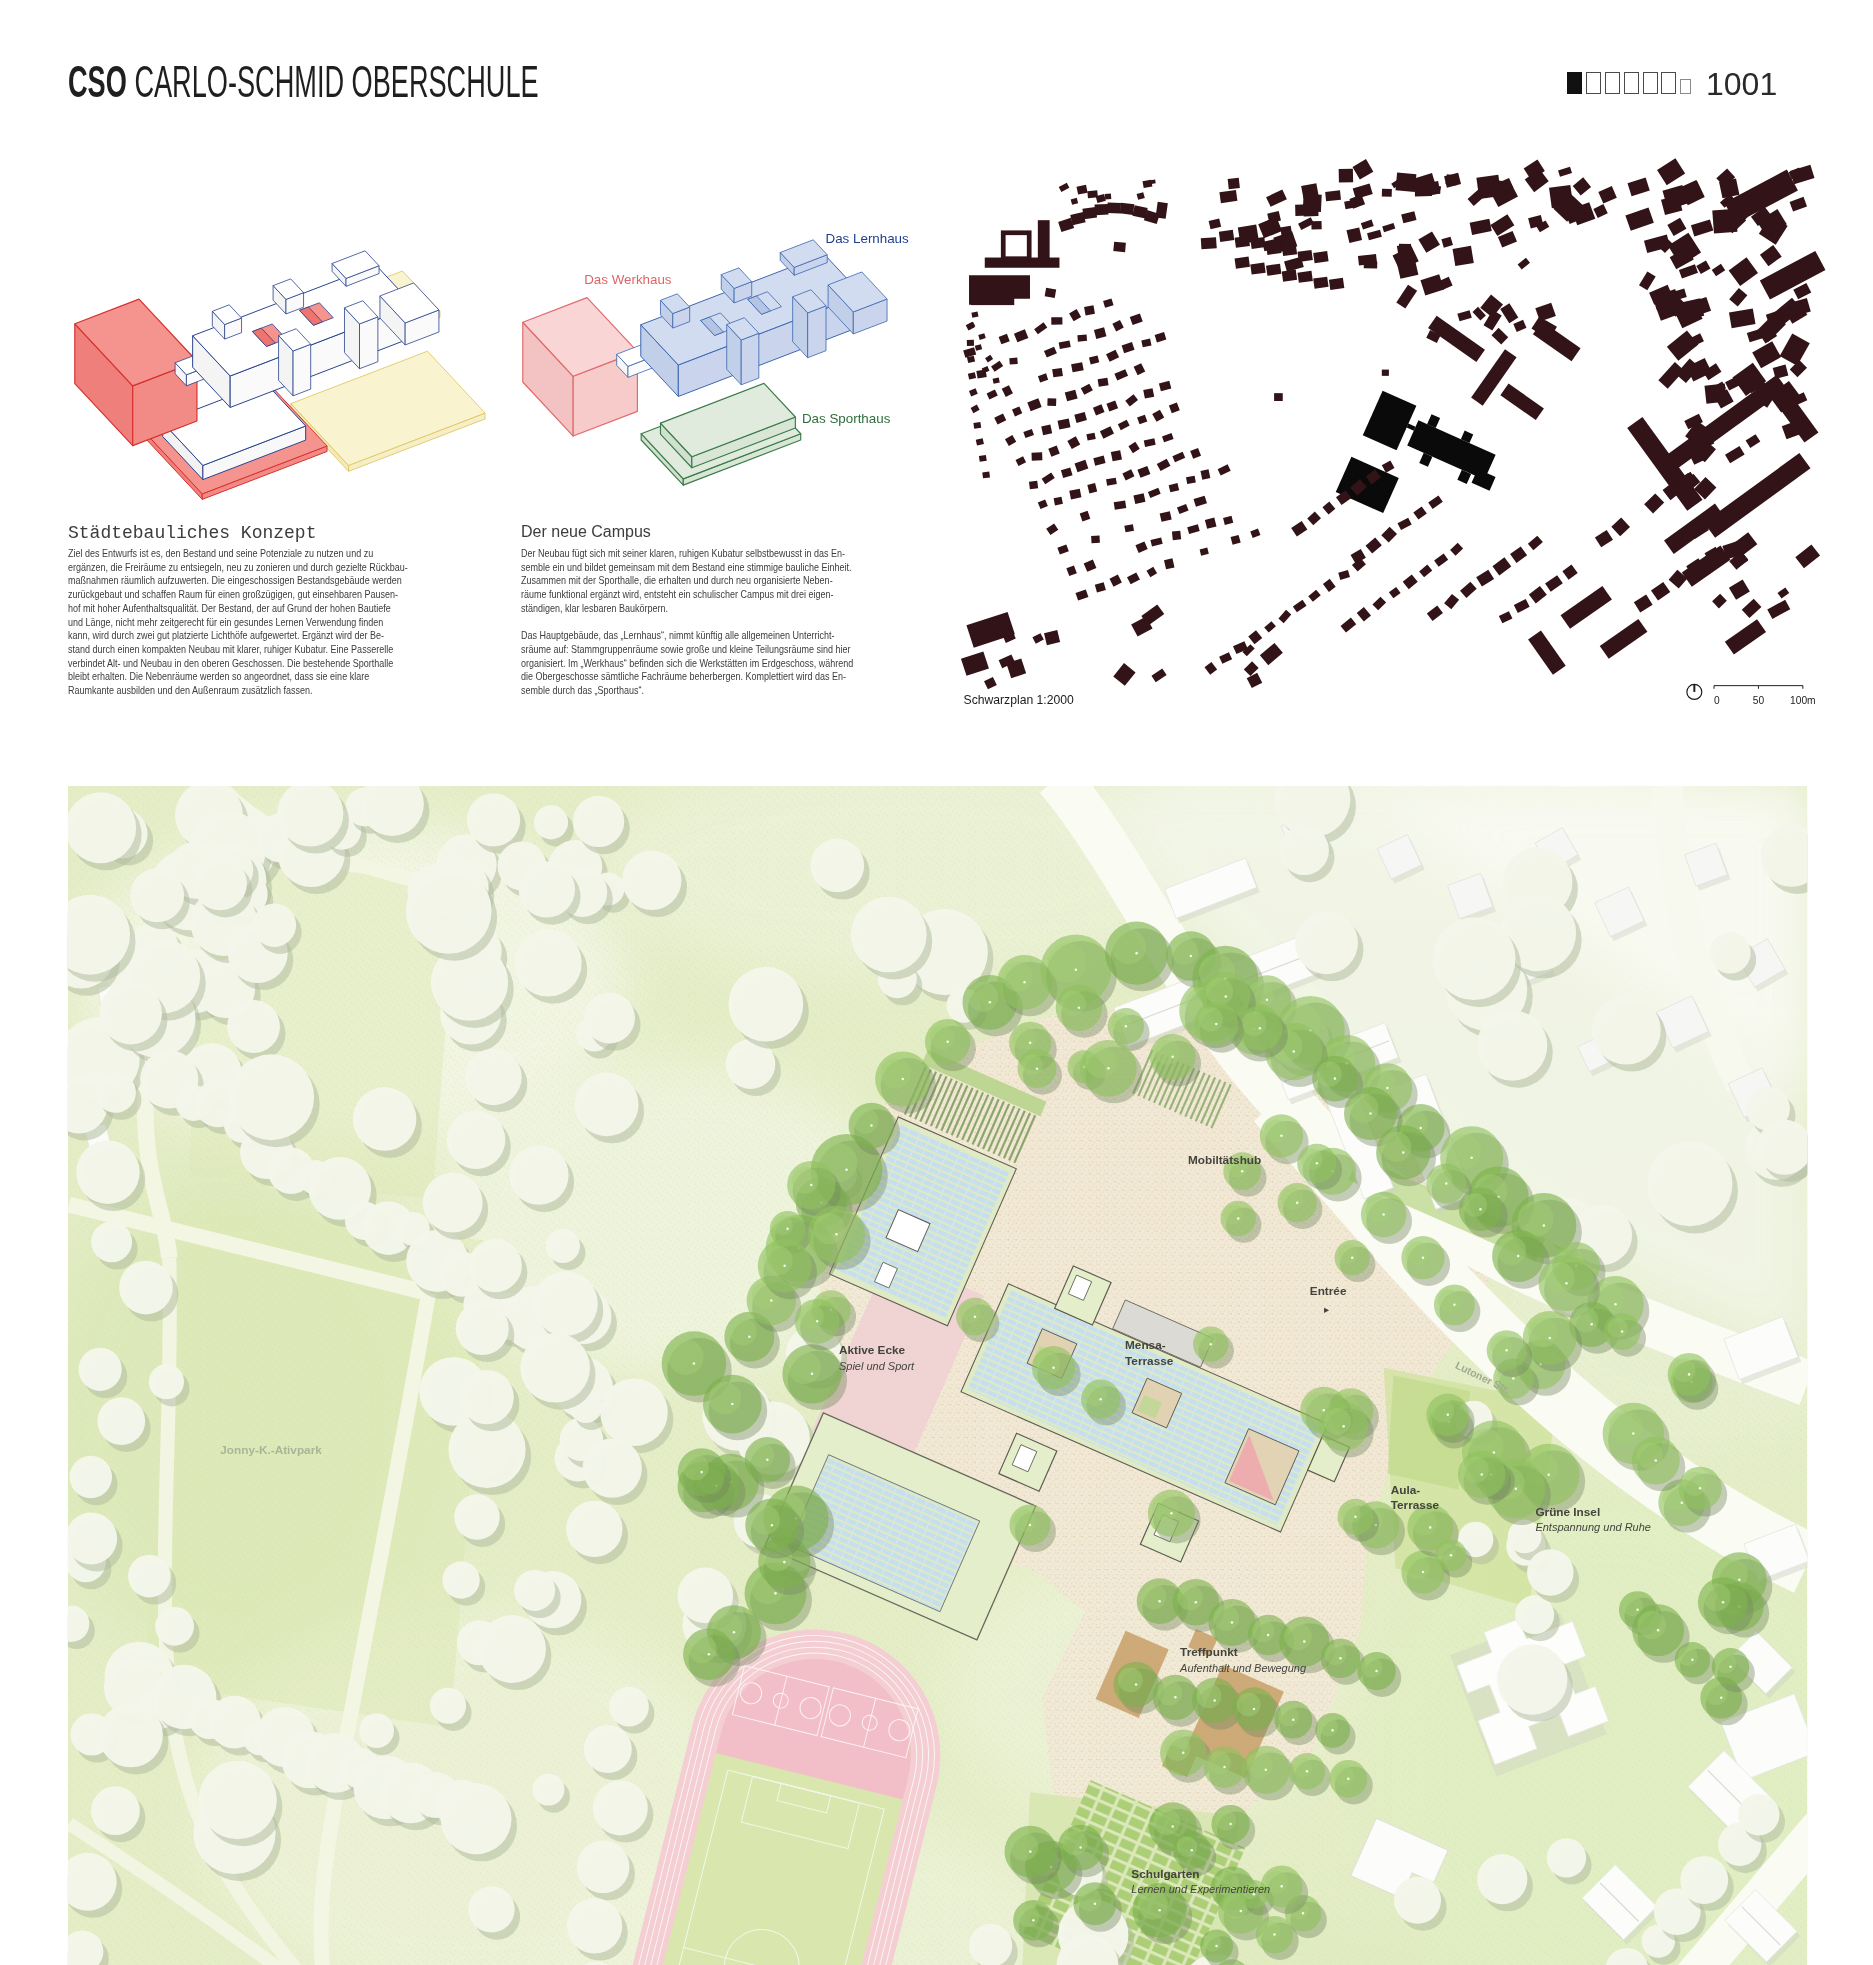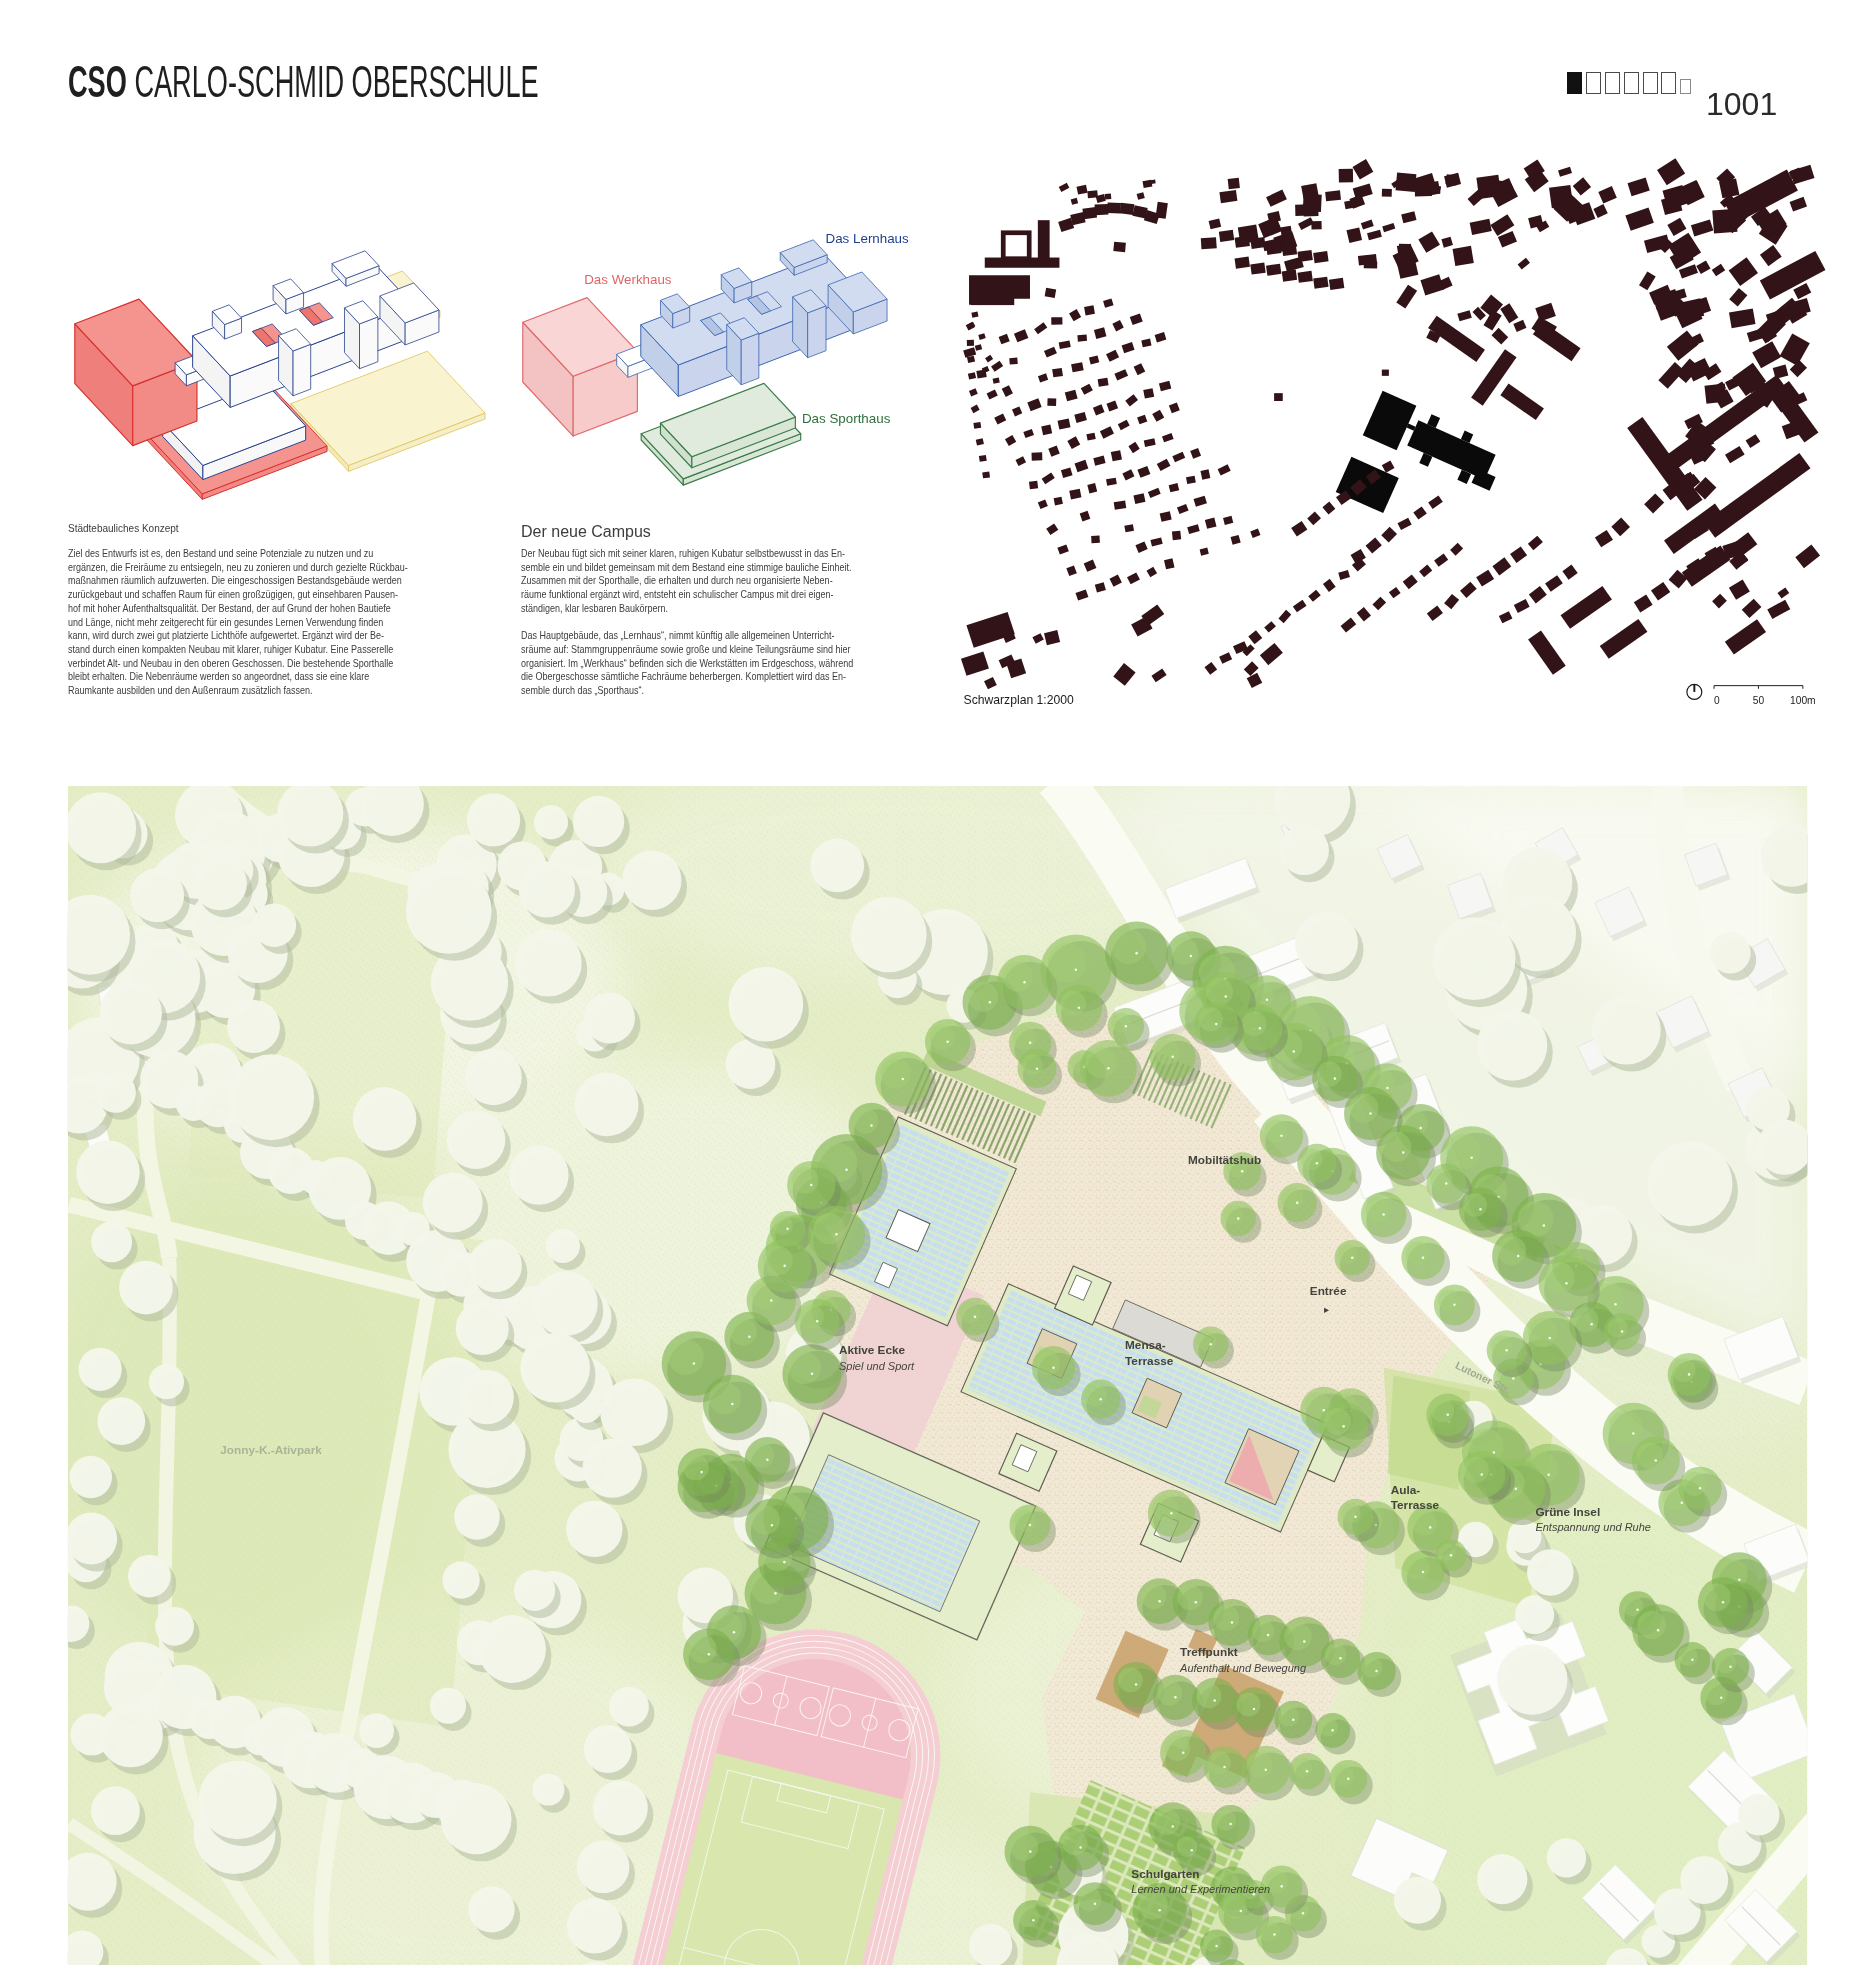--- a/index.html
+++ b/index.html
@@ -12,21 +12,21 @@
 <div class="abs" style="left:1567px;top:72px;font-size:0;">
 <div style="display:inline-block;box-sizing:border-box;width:15px;height:21.6px;background:#111;margin-right:3.9px;"></div>
 <div style="display:inline-block;box-sizing:border-box;width:15px;height:21.6px;border:0.8px solid #4a4a4a;margin-right:3.9px;"></div>
 <div style="display:inline-block;box-sizing:border-box;width:15px;height:21.6px;border:0.8px solid #4a4a4a;margin-right:3.9px;"></div>
 <div style="display:inline-block;box-sizing:border-box;width:15px;height:21.6px;border:0.8px solid #4a4a4a;margin-right:3.9px;"></div>
 <div style="display:inline-block;box-sizing:border-box;width:15px;height:21.6px;border:0.8px solid #4a4a4a;margin-right:3.9px;"></div>
 <div style="display:inline-block;box-sizing:border-box;width:15px;height:21.6px;border:0.8px solid #4a4a4a;margin-right:3.1px;"></div>
 <div style="display:inline-block;box-sizing:border-box;width:11px;height:14.5px;border:0.8px solid #8a8a8a;vertical-align:bottom;"></div>
 </div>
 
-<div class="abs" style="left:1706px;top:68px;font-size:32px;line-height:32px;color:#2a2a2a;margin-top:20px;">1001</div>
+<div class="abs" style="left:1706px;top:68px;font-size:32px;line-height:32px;color:#2a2a2a;">1001</div>
 
 <svg xmlns="http://www.w3.org/2000/svg" width="1874" height="747" viewBox="0 0 4767 1900" style="position:absolute;left:0;top:0">
 
 <g>
       <polygon points="781.0,782.5 876.5,884.8 876.5,899.8 781.0,797.5" fill="#f3eabc" stroke="#dcc254" stroke-width="2" stroke-linejoin="round"></polygon>
       <polygon points="876.5,884.8 1119.2,791.7 1119.2,806.7 876.5,899.8" fill="#f6eec6" stroke="#dcc254" stroke-width="2" stroke-linejoin="round"></polygon>
       <polygon points="781.0,782.5 1023.8,689.3 1119.2,791.7 876.5,884.8" fill="#faf3d0" stroke="#dcc254" stroke-width="2" stroke-linejoin="round"></polygon>
       <polygon points="740.0,1026.6 886.6,1183.9 886.6,1198.9 740.0,1041.6" fill="#f3eabc" stroke="#dcc254" stroke-width="2" stroke-linejoin="round"></polygon>
       <polygon points="886.6,1183.9 1233.9,1050.6 1233.9,1065.6 886.6,1198.9" fill="#f6eec6" stroke="#dcc254" stroke-width="2" stroke-linejoin="round"></polygon>
       <polygon points="740.0,1026.6 1087.3,893.3 1233.9,1050.6 886.6,1183.9" fill="#faf3d0" stroke="#dcc254" stroke-width="2" stroke-linejoin="round"></polygon>
@@ -572,21 +572,21 @@
     </g>
 
 <g stroke="#1c1c1c" stroke-width="2.5" fill="none">
 <path d="M4360 1744 v8 m0 -8 h113 v8 m0 -8 h113 v8"></path>
 </g>
 <text x="4360" y="1790" font-family="'Liberation Sans', sans-serif" font-size="26" fill="#1c1c1c">0</text>
 <text x="4473" y="1790" font-family="'Liberation Sans', sans-serif" font-size="26" fill="#1c1c1c" text-anchor="middle">50</text>
 <text x="4586" y="1790" font-family="'Liberation Sans', sans-serif" font-size="26" fill="#1c1c1c" text-anchor="middle">100m</text>
 </svg>
 
-<div class="abs" style="left:68px;top:523px;font-size:10px;color:#3c3c3c;">Städtebauliches Konzept</div>
+<div class="abs" style="left:68px;top:523px;font-size:18px;color:#3c3c3c;font-family:Liberation Mono, monospace;">Städtebauliches Konzept</div>
 
 <div class="abs" style="left:68px;top:547px;font-size:11.4px;line-height:13.7px;color:#3c3c3c;width:629px;transform:scaleX(0.79);transform-origin:0 0;">Ziel des Entwurfs ist es, den Bestand und seine Potenziale zu nutzen und zu<br>
 ergänzen, die Freiräume zu entsiegeln, neu zu zonieren und durch gezielte Rückbau-<br>
 maßnahmen räumlich aufzuwerten. Die eingeschossigen Bestandsgebäude werden<br>
 zurückgebaut und schaffen Raum für einen großzügigen, gut einsehbaren Pausen-<br>
 hof mit hoher Aufenthaltsqualität. Der Bestand, der auf Grund der hohen Bautiefe<br>
 und Länge, nicht mehr zeitgerecht für ein gesundes Lernen Verwendung finden<br>
 kann, wird durch zwei gut platzierte Lichthöfe aufgewertet. Ergänzt wird der Be-<br>
 stand durch einen kompakten Neubau mit klarer, ruhiger Kubatur. Eine Passerelle<br>
 verbindet Alt- und Neubau in den oberen Geschossen. Die bestehende Sporthalle<br>

